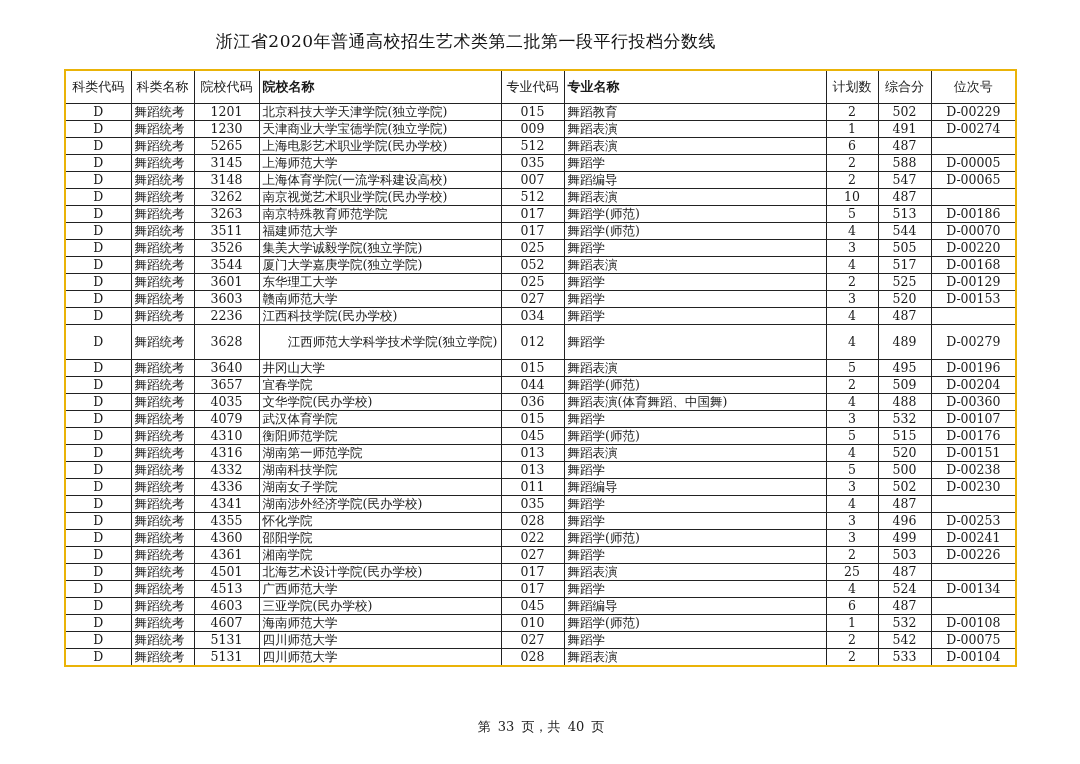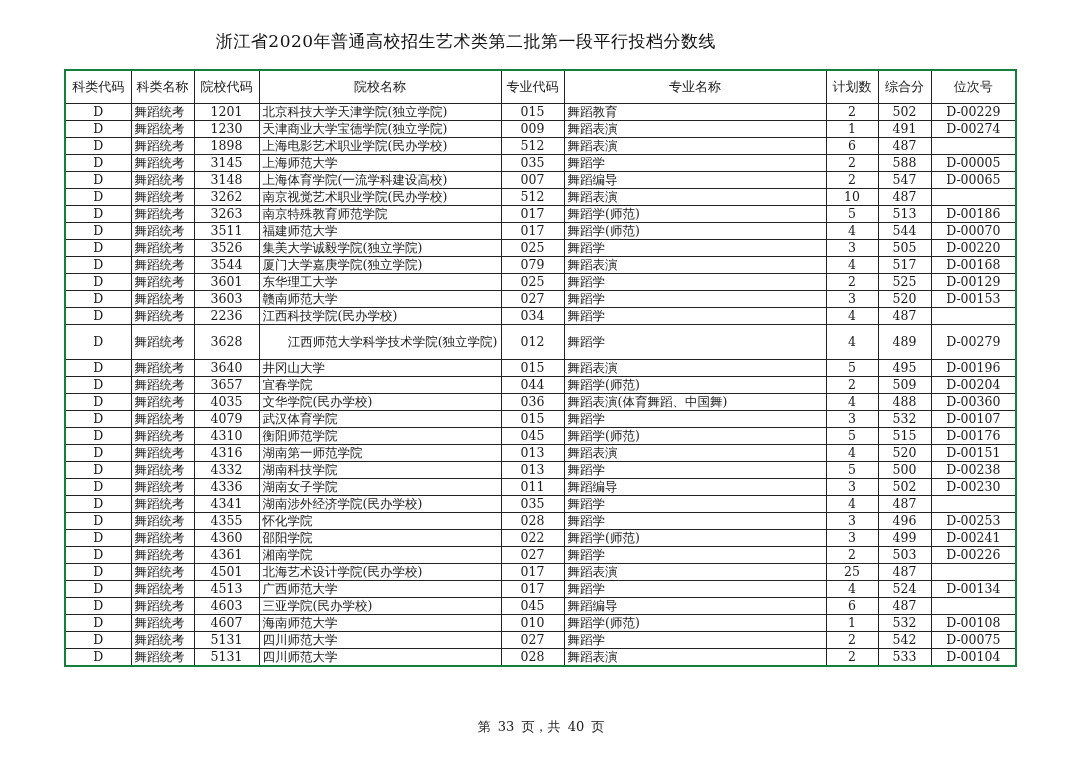--- a/index.html
+++ b/index.html
@@ -28,38 +28,38 @@
     .table-wrap {
       position: absolute;
       left: 64px;
       top: 69px;
       width: 951px;
     }
     table {
       border-collapse: collapse;
       width: 951px;
       table-layout: fixed;
-      border: 2px solid #15803d;
+      border: 2px solid #eab308;
       padding-left: 48px;
     }
     th, td {
       border: 1px solid #222;
       padding: 0 3px;
       font-size: 12.5px;
       line-height: 16px;
       font-weight: normal;
       white-space: nowrap;
       overflow: hidden;
     }
     th {
       height: 32px;
       font-size: 13px;
       text-align: center;
     }
-    th.left { text-align: center; }
+    th.left { text-align: left; font-weight: bold; }
     td {
       height: 16px;
     }
     td.c { text-align: center; }
     td.l { text-align: left; }
     tr.tall td { height: 34px; }
     tr.tall td.wrap {
       white-space: normal;
       line-height: 16px;
       text-align: right;
@@ -125,21 +125,21 @@
           <td class="l">天津商业大学宝德学院(独立学院)</td>
           <td class="c">009</td>
           <td class="l">舞蹈表演</td>
           <td class="c">1</td>
           <td class="c">491</td>
           <td class="c">D-00274</td>
         </tr>
         <tr>
           <td class="c">D</td>
           <td class="l">舞蹈统考</td>
-          <td class="c">1898</td>
+          <td class="c">5265</td>
           <td class="l">上海电影艺术职业学院(民办学校)</td>
           <td class="c">512</td>
           <td class="l">舞蹈表演</td>
           <td class="c">6</td>
           <td class="c">487</td>
           <td class="c"></td>
         </tr>
         <tr>
           <td class="c">D</td>
           <td class="l">舞蹈统考</td>
@@ -204,21 +204,21 @@
           <td class="l">舞蹈学</td>
           <td class="c">3</td>
           <td class="c">505</td>
           <td class="c">D-00220</td>
         </tr>
         <tr>
           <td class="c">D</td>
           <td class="l">舞蹈统考</td>
           <td class="c">3544</td>
           <td class="l">厦门大学嘉庚学院(独立学院)</td>
-          <td class="c">079</td>
+          <td class="c">052</td>
           <td class="l">舞蹈表演</td>
           <td class="c">4</td>
           <td class="c">517</td>
           <td class="c">D-00168</td>
         </tr>
         <tr>
           <td class="c">D</td>
           <td class="l">舞蹈统考</td>
           <td class="c">3601</td>
           <td class="l">东华理工大学</td>

